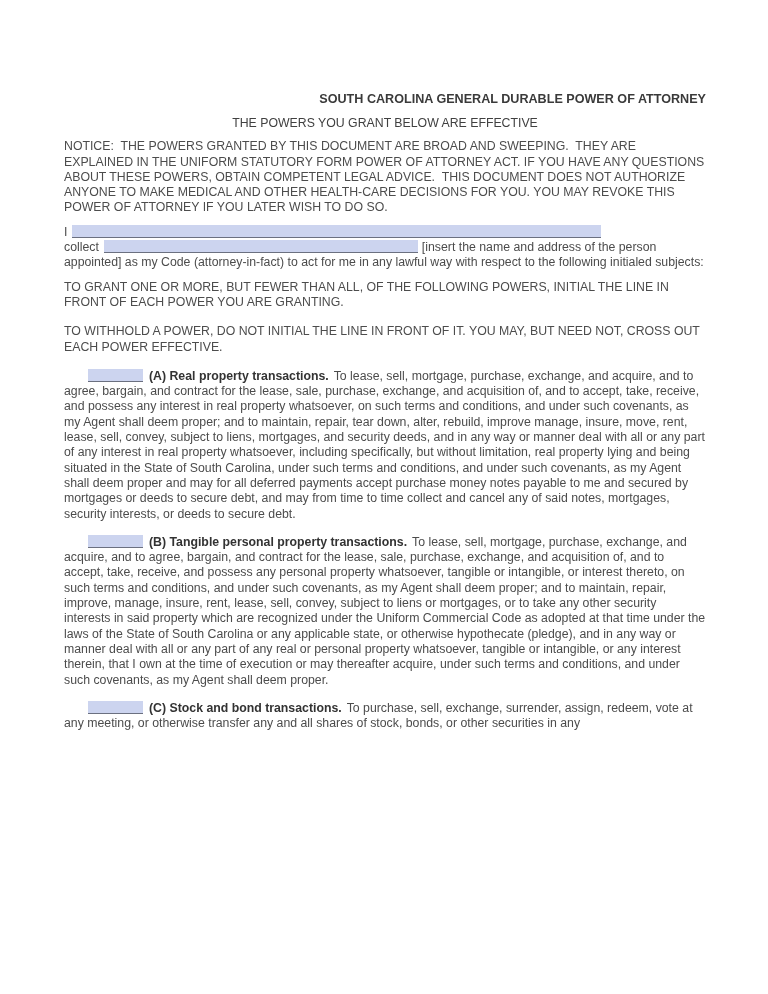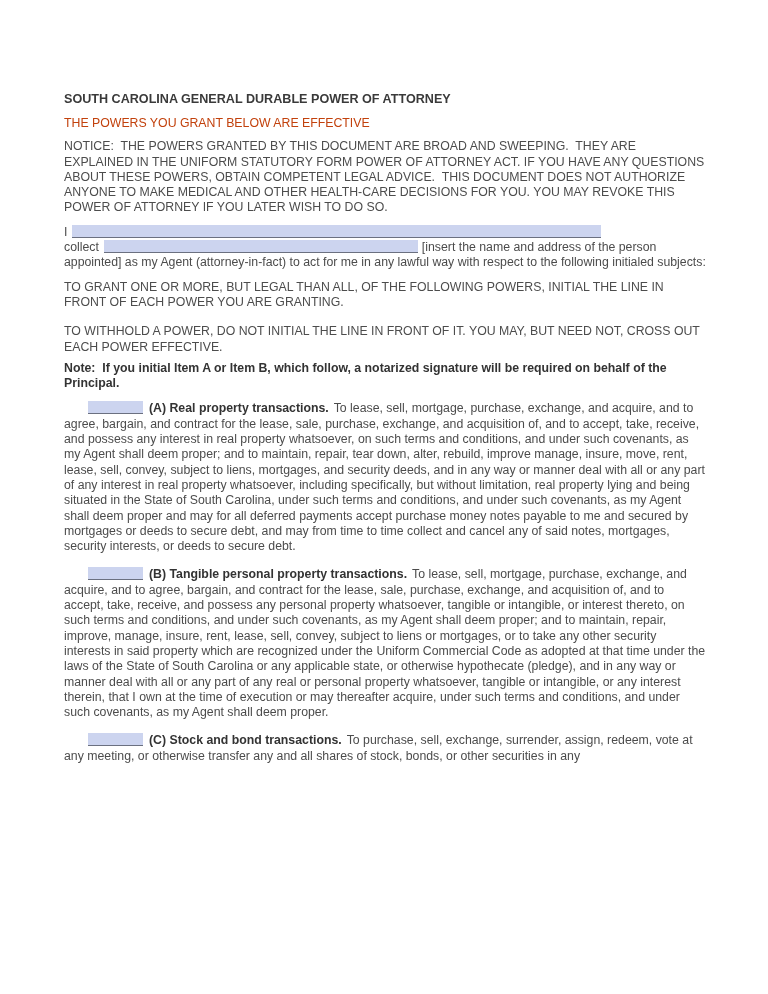--- a/index.html
+++ b/index.html
@@ -23,27 +23,27 @@
   .content {
     width: 642px;
     font-size: 12.3px;
     line-height: 15.3px;
   }
   .doc-title {
     font-size: 12.6px;
     line-height: 15px;
     font-weight: bold;
     color: #3a3a3a;
-    text-align: left;
+    text-align: right;
     margin: 0 0 9px 0;
   }
   .subtitle {
-    text-align: left;
+    text-align: center;
     margin: 0 0 8px 0;
-    color: #c2410c;
+    color: #404040;
   }
   .para {
     margin: 4px 0 14px 0;
     white-space: pre-wrap;
   }
   .para.tight { margin-bottom: 9px; }
   .para.note {
     font-weight: bold;
     color: #333333;
     margin-top: -8px;
@@ -78,29 +78,28 @@
     <div class="doc-title">SOUTH CAROLINA GENERAL DURABLE POWER OF ATTORNEY</div>
 
     <div class="subtitle">
       <div>THE POWERS YOU GRANT BELOW ARE EFFECTIVE</div>
     </div>
 
     <p class="para tight">NOTICE:  THE POWERS GRANTED BY THIS DOCUMENT ARE BROAD AND SWEEPING.  THEY ARE EXPLAINED IN THE UNIFORM STATUTORY FORM POWER OF ATTORNEY ACT. IF YOU HAVE ANY QUESTIONS ABOUT THESE POWERS, OBTAIN COMPETENT LEGAL ADVICE.  THIS DOCUMENT DOES NOT AUTHORIZE ANYONE TO MAKE MEDICAL AND OTHER HEALTH-CARE DECISIONS FOR YOU. YOU MAY REVOKE THIS POWER OF ATTORNEY IF YOU LATER WISH TO DO SO.</p>
 
     <div class="fillin-block">
       <div class="fill-line"><span>I</span><span class="field field-name"></span></div>
-      <p class="para" style="margin:0"><span>collect</span><span class="field field-agent"></span><span class="item-body">[insert the name and address of the person appointed] as my Agent (attorney-in-fact) to act for me in any lawful way with respect to the following initialed subjects:</span></p>
+      <p class="para" style="margin:0"><span>collect</span><span class="field field-agent"></span><span class="item-body">[insert the name and address of the person appointed] as my Code (attorney-in-fact) to act for me in any lawful way with respect to the following initialed subjects:</span></p>
     </div>
 
 
-    <p class="para">TO GRANT ONE OR MORE, BUT LEGAL THAN ALL, OF THE FOLLOWING POWERS, INITIAL THE LINE IN FRONT OF EACH POWER YOU ARE GRANTING.</p>
+    <p class="para">TO GRANT ONE OR MORE, BUT FEWER THAN ALL, OF THE FOLLOWING POWERS, INITIAL THE LINE IN FRONT OF EACH POWER YOU ARE GRANTING.</p>
 
     <p class="para">TO WITHHOLD A POWER, DO NOT INITIAL THE LINE IN FRONT OF IT. YOU MAY, BUT NEED NOT, CROSS OUT EACH POWER EFFECTIVE.</p>
 
-    <p class="para note">Note:  If you initial Item A or Item B, which follow, a notarized signature will be required on behalf of the Principal.</p>
 
 
     <p class="item"><span class="field initial-field"></span><b>(A) Real property transactions.</b><span class="item-body">To lease, sell, mortgage, purchase, exchange, and acquire, and to agree, bargain, and contract for the lease, sale, purchase, exchange, and acquisition of, and to accept, take, receive, and possess any interest in real property whatsoever, on such terms and conditions, and under such covenants, as my Agent shall deem proper; and to maintain, repair, tear down, alter, rebuild, improve manage, insure, move, rent, lease, sell, convey, subject to liens, mortgages, and security deeds, and in any way or manner deal with all or any part of any interest in real property whatsoever, including specifically, but without limitation, real property lying and being situated in the State of South Carolina, under such terms and conditions, and under such covenants, as my Agent shall deem proper and may for all deferred payments accept purchase money notes payable to me and secured by mortgages or deeds to secure debt, and may from time to time collect and cancel any of said notes, mortgages, security interests, or deeds to secure debt.</span></p>
 
     <p class="item"><span class="field initial-field"></span><b>(B) Tangible personal property transactions.</b><span class="item-body">To lease, sell, mortgage, purchase, exchange, and acquire, and to agree, bargain, and contract for the lease, sale, purchase, exchange, and acquisition of, and to accept, take, receive, and possess any personal property whatsoever, tangible or intangible, or interest thereto, on such terms and conditions, and under such covenants, as my Agent shall deem proper; and to maintain, repair, improve, manage, insure, rent, lease, sell, convey, subject to liens or mortgages, or to take any other security interests in said property which are recognized under the Uniform Commercial Code as adopted at that time under the laws of the State of South Carolina or any applicable state, or otherwise hypothecate (pledge), and in any way or manner deal with all or any part of any real or personal property whatsoever, tangible or intangible, or any interest therein, that I own at the time of execution or may thereafter acquire, under such terms and conditions, and under such covenants, as my Agent shall deem proper.</span></p>
 
     <p class="item"><span class="field initial-field"></span><b>(C) Stock and bond transactions.</b><span class="item-body">To purchase, sell, exchange, surrender, assign, redeem, vote at any meeting, or otherwise transfer any and all shares of stock, bonds, or other securities in any</span></p>
 
   </div>
 </div>

